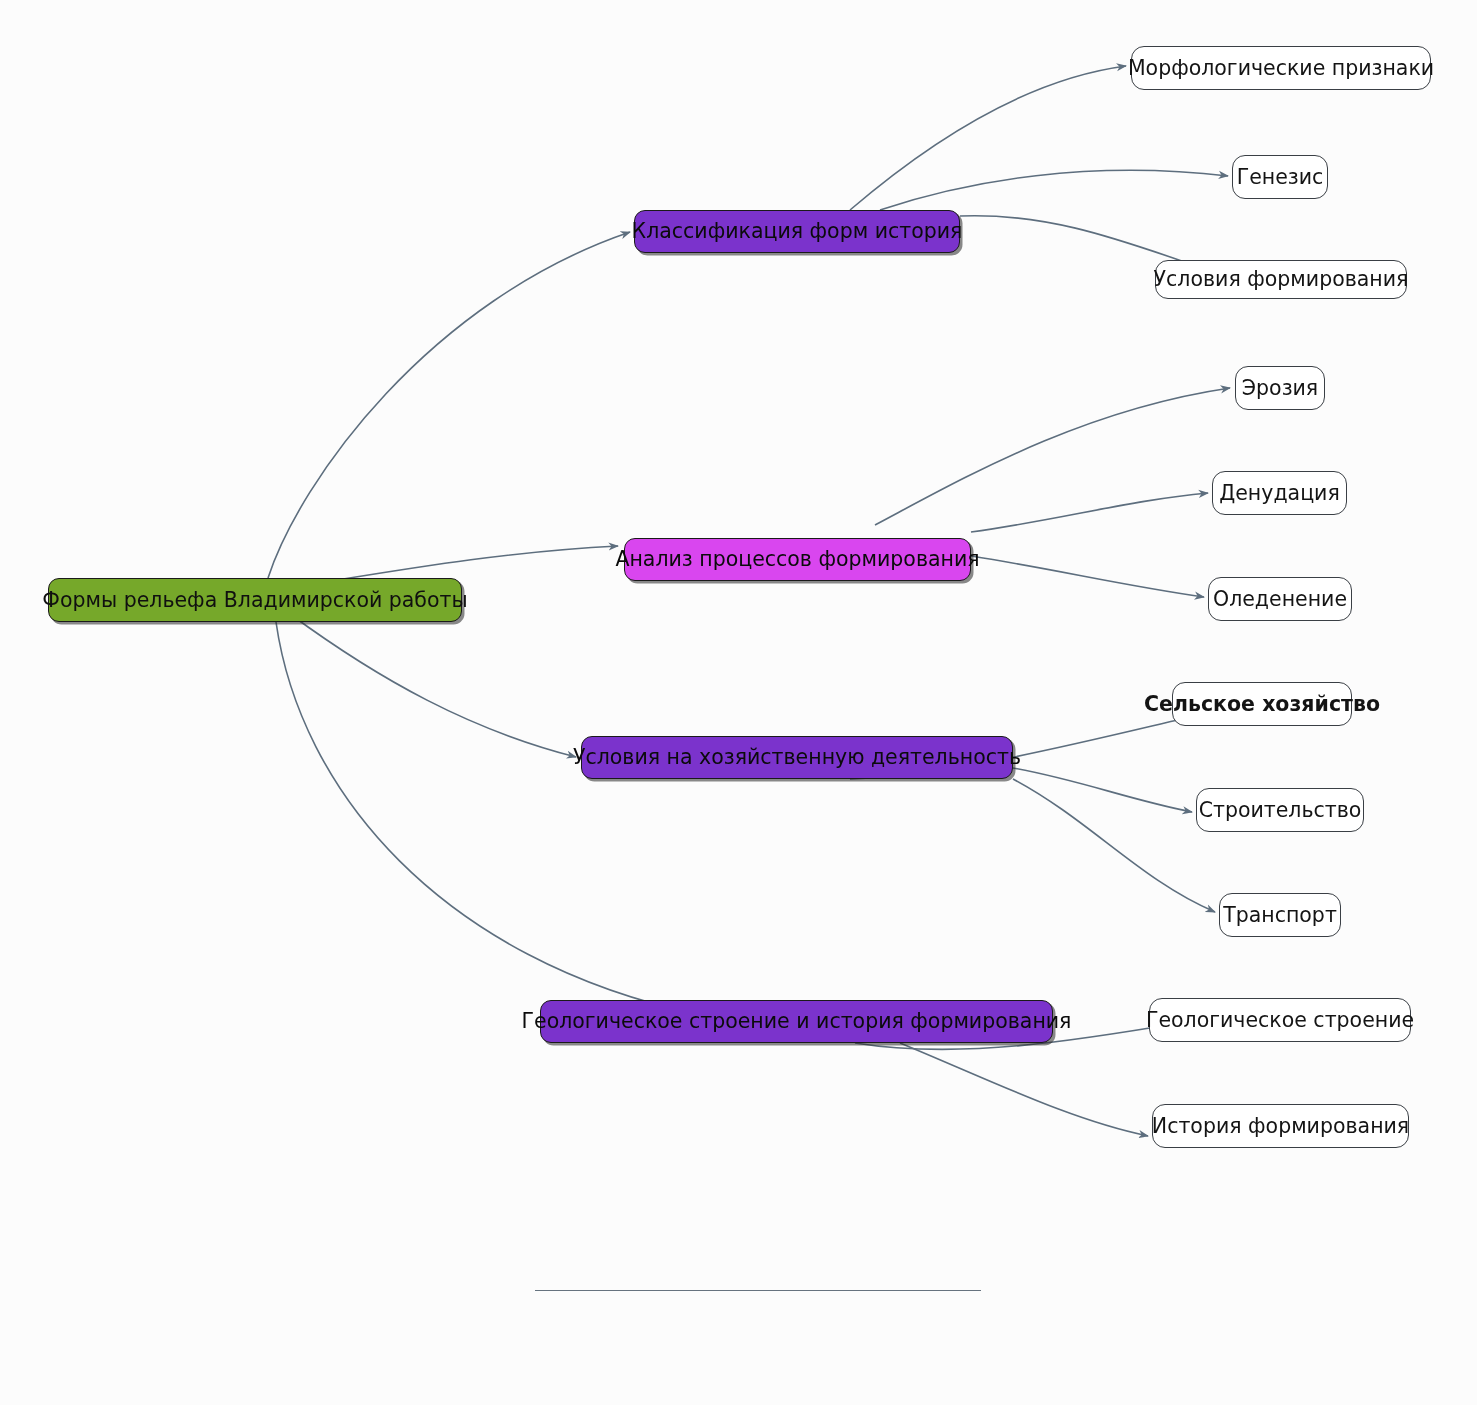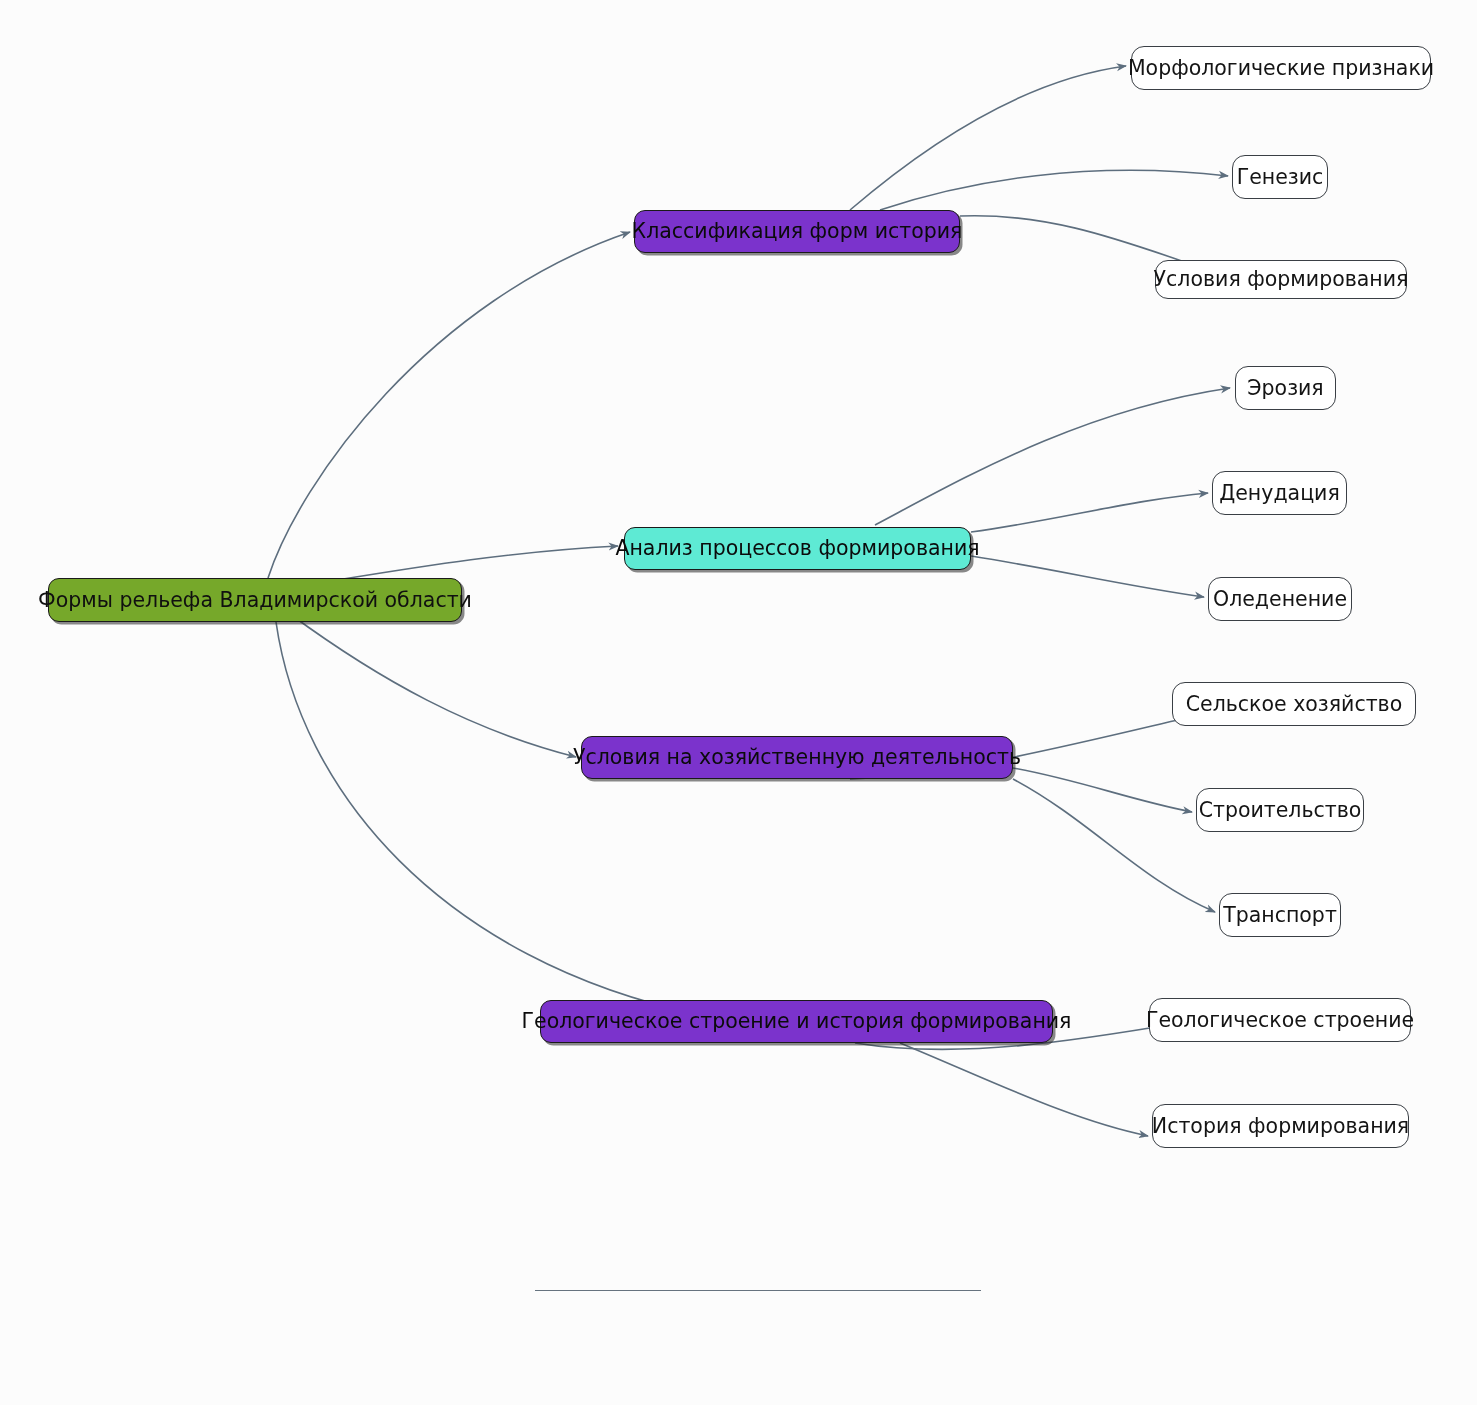--- a/index.html
+++ b/index.html
@@ -112,50 +112,50 @@
         <path d="M 850,779 C 960,775 1090,740 1212,712" fill="none" stroke="#5d6e7e" stroke-width="1.6" marker-end="url(#arrowhead)"></path>
         <path d="M 1013,768 C 1080,780 1130,800 1192,812" fill="none" stroke="#5d6e7e" stroke-width="1.6" marker-end="url(#arrowhead)"></path>
         <path d="M 1013,779 C 1090,820 1140,880 1215,912" fill="none" stroke="#5d6e7e" stroke-width="1.6" marker-end="url(#arrowhead)"></path>
         <path d="M 855,1043 C 960,1060 1080,1040 1186,1022" fill="none" stroke="#5d6e7e" stroke-width="1.6" marker-end="url(#arrowhead)"></path>
         <path d="M 900,1043 C 990,1080 1070,1120 1148,1136" fill="none" stroke="#5d6e7e" stroke-width="1.6" marker-end="url(#arrowhead)"></path>
       </g>
   </svg>
 
   <div id="nodes-group">
       <div class="node node-root" style="left: 48px; top: 578px; width: 414px; height: 44px; background: rgb(118, 168, 42);">
-        <span>Формы рельефа Владимирской области</span>
+        <span>Формы рельефа Владимирской работы</span>
       </div>
       <div class="node node-branch" style="left: 634px; top: 210px; width: 326px; height: 43px; background: rgb(123, 51, 204);">
         <span>Классификация форм история</span>
       </div>
       <div class="node node-leaf" style="left: 1131px; top: 46px; width: 300px; height: 44px;">
         <span>Морфологические признаки</span>
       </div>
       <div class="node node-leaf" style="left: 1232px; top: 155px; width: 96px; height: 44px;">
         <span>Генезис</span>
       </div>
       <div class="node node-leaf" style="left: 1155px; top: 260px; width: 252px; height: 39px;">
         <span>Условия формирования</span>
       </div>
-      <div class="node node-branch" style="left: 624px; top: 527px; width: 347px; height: 43px; background: #5eead4;">
+      <div class="node node-branch" style="left: 624px; top: 538px; width: 347px; height: 43px; background: #d946ef;">
         <span>Анализ процессов формирования</span>
       </div>
-      <div class="node node-leaf" style="left: 1235px; top: 366px; width: 101px; height: 44px;">
+      <div class="node node-leaf" style="left: 1235px; top: 366px; width: 90px; height: 44px;">
         <span>Эрозия</span>
       </div>
       <div class="node node-leaf" style="left: 1212px; top: 471px; width: 135px; height: 44px;">
         <span>Денудация</span>
       </div>
       <div class="node node-leaf" style="left: 1208px; top: 577px; width: 144px; height: 44px;">
         <span>Оледенение</span>
       </div>
       <div class="node node-branch" style="left: 581px; top: 736px; width: 432px; height: 43px; background: rgb(123, 51, 204);">
         <span>Условия на хозяйственную деятельность</span>
       </div>
-      <div class="node node-leaf" style="left: 1172px; top: 682px; width: 244px; height: 44px;">
+      <div class="node node-leaf" style="left: 1172px; top: 682px; width: 180px; height: 44px; font-weight: bold;">
         <span>Сельское хозяйство</span>
       </div>
       <div class="node node-leaf" style="left: 1196px; top: 788px; width: 168px; height: 44px;">
         <span>Строительство</span>
       </div>
       <div class="node node-leaf" style="left: 1219px; top: 893px; width: 122px; height: 44px;">
         <span>Транспорт</span>
       </div>
       <div class="node node-branch" style="left: 540px; top: 1000px; width: 513px; height: 43px; background: rgb(123, 51, 204);">
         <span>Геологическое строение и история формирования</span>

